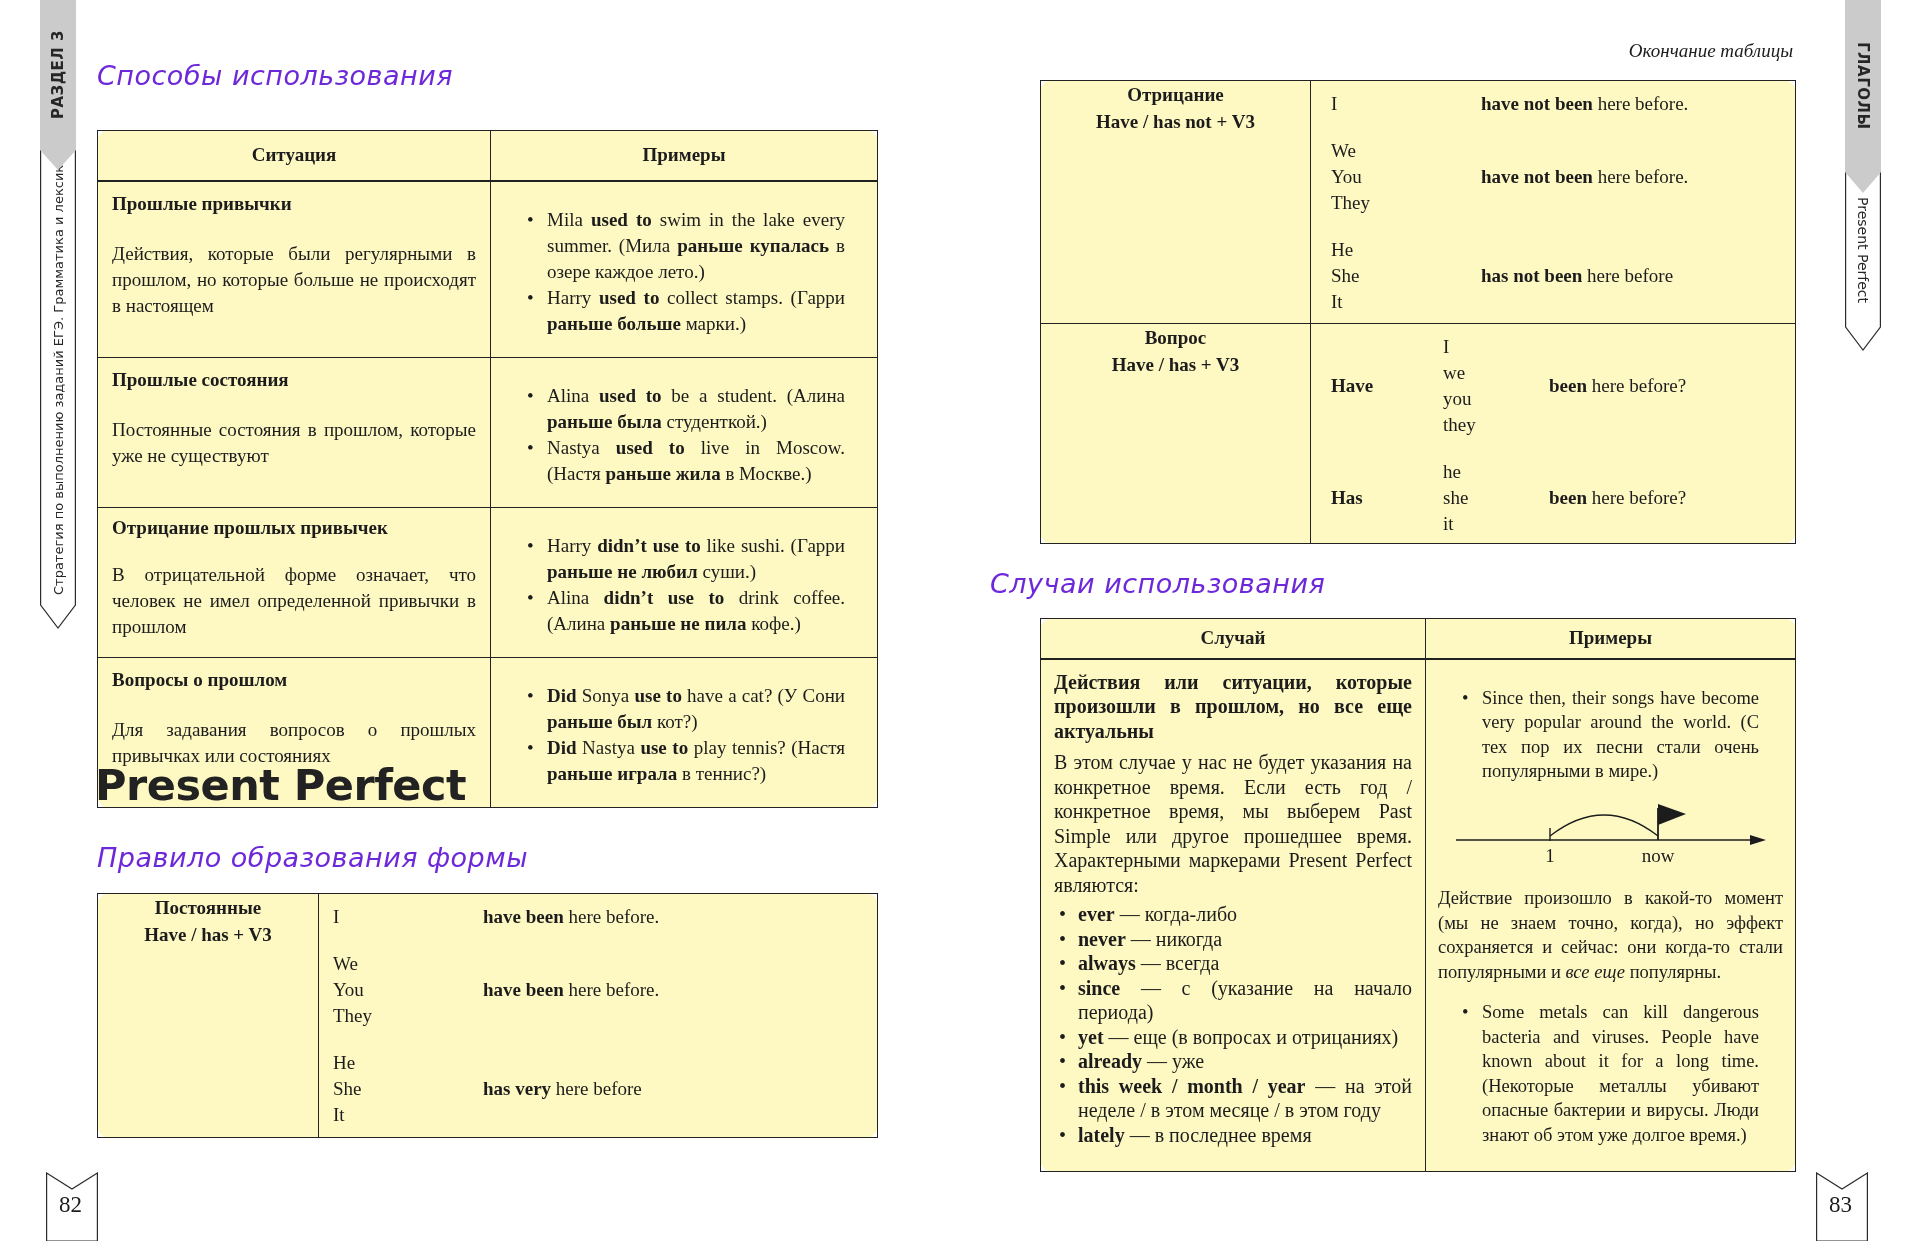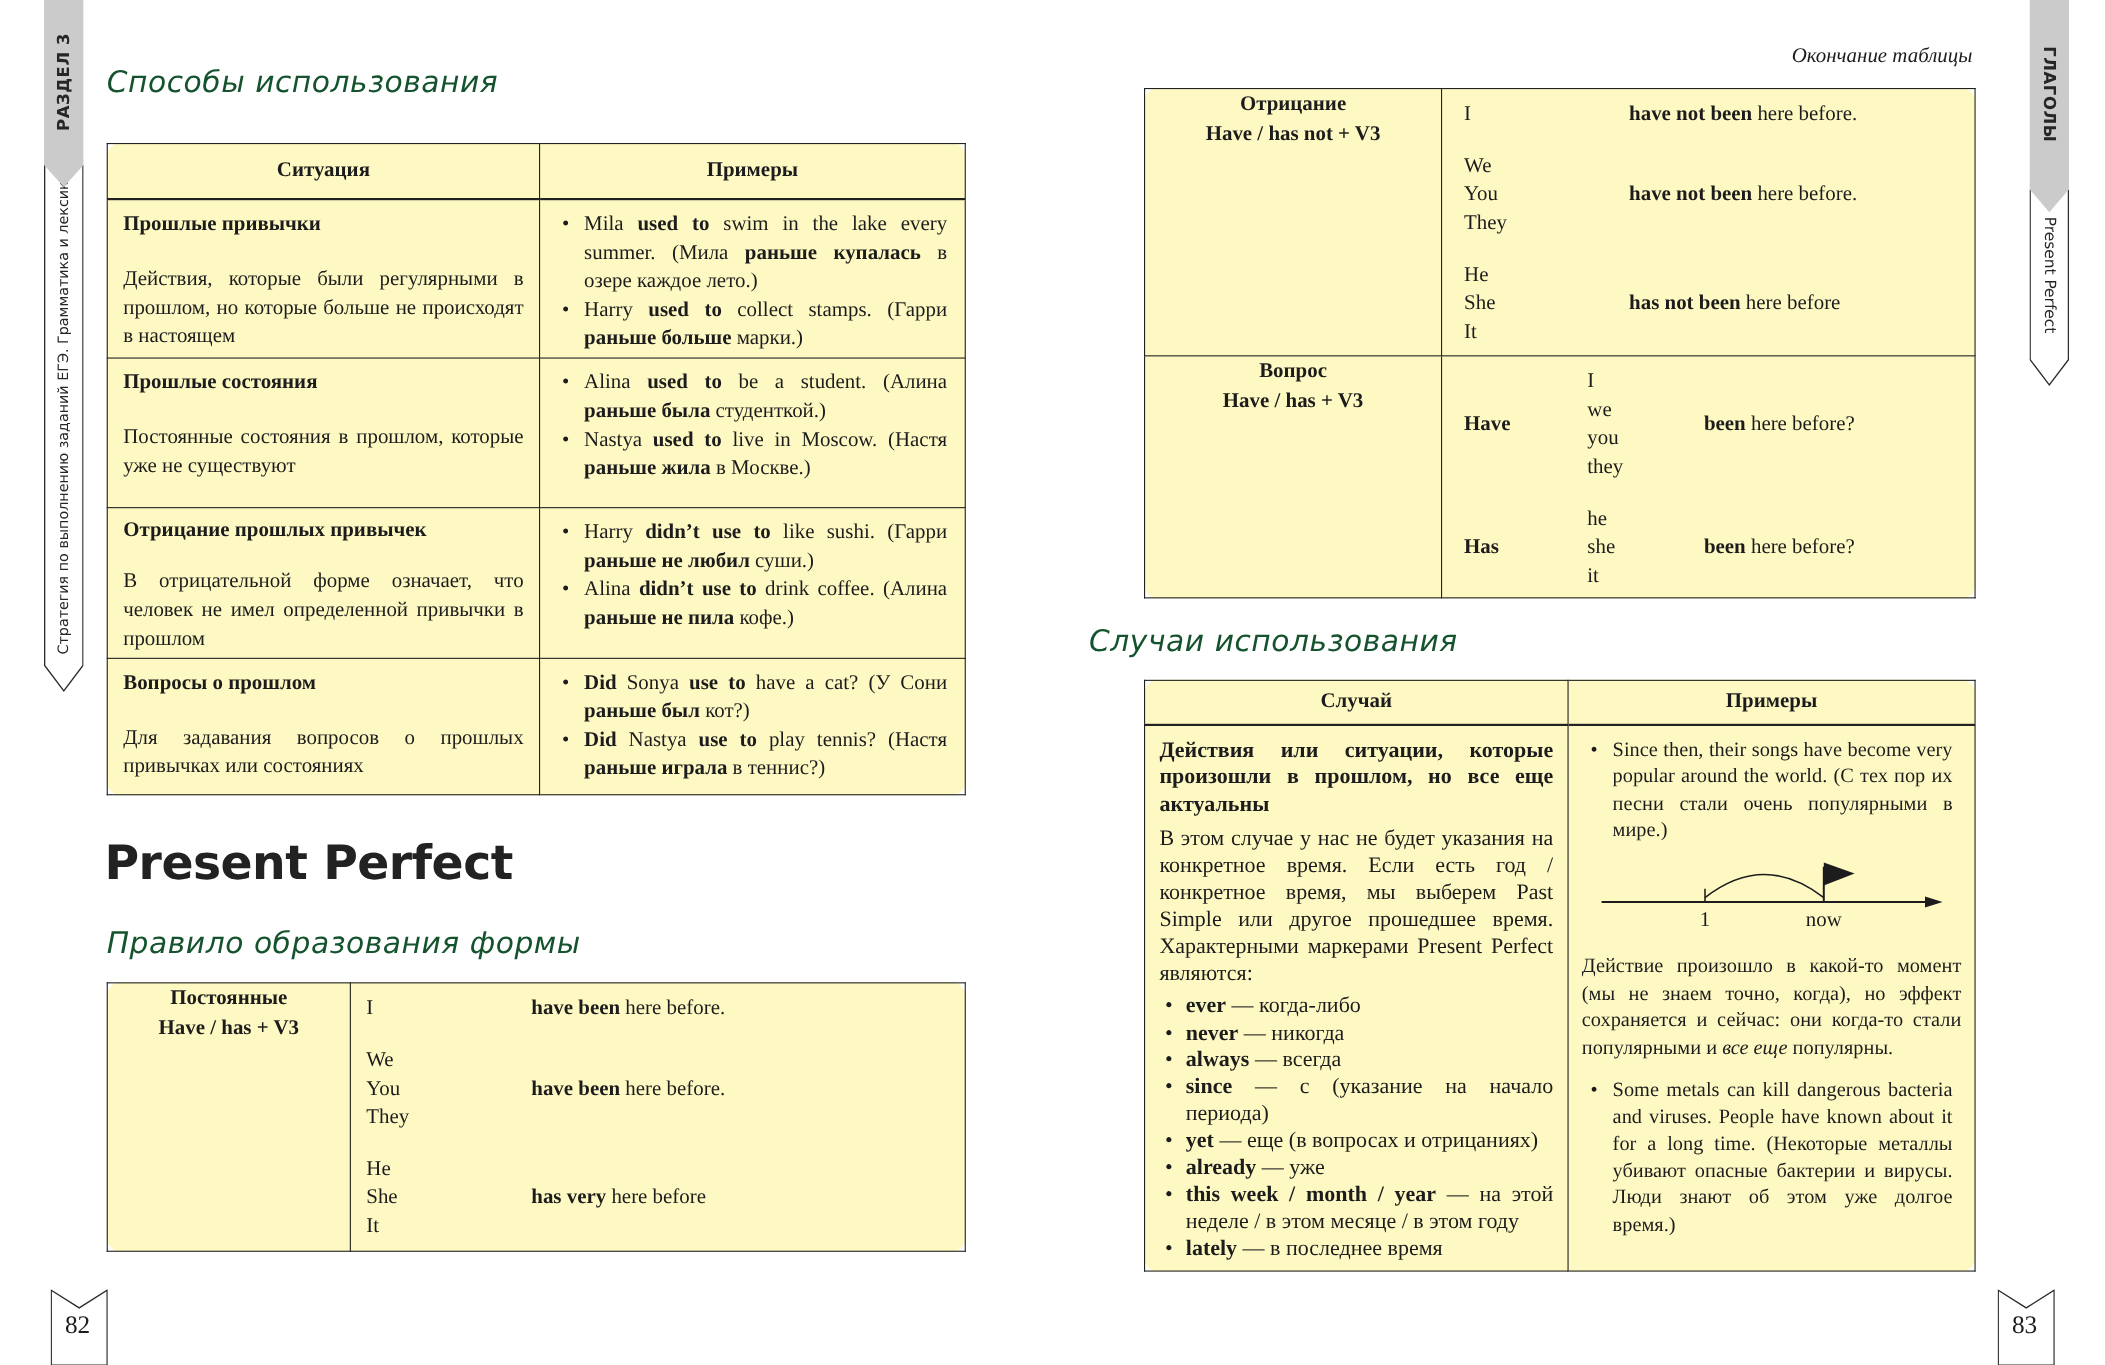--- a/index.html
+++ b/index.html
@@ -21,21 +21,21 @@
   .lbl-topic{font-size:14px;}
   
   .pagenum{
     position:absolute;width:36px;text-align:right;
     font-size:23px;padding-top:20px;
   }
   
   .script-heading{
     position:absolute;
     font-family:"DejaVu Sans","Liberation Sans",sans-serif;
-    font-style:italic;font-size:27px;letter-spacing:.5px;color:#14532d;text-align:right;
+    font-style:italic;font-size:27px;letter-spacing:.5px;color:#6d28d9;text-align:right;
   }
   .big-heading{
     position:absolute;
     font-family:"DejaVu Sans","Liberation Sans",sans-serif;
     font-weight:bold;font-size:43px;letter-spacing:-.5px;color:#222;
   }
   .continuation{
     position:absolute;left:1040px;top:40px;width:753px;
     text-align:right;font-style:italic;font-size:19px;
   }
@@ -43,21 +43,21 @@
   table.grid{border-collapse:collapse;table-layout:fixed;position:absolute;background:#fef9c3;border-radius:13px;}
   table.grid th,table.grid td{border:1px solid #222;vertical-align:top;padding:0;}
   table.grid{border:1.5px solid #222;}
   table.grid thead th{
     border-bottom:2.5px solid #222;font-weight:bold;font-size:19px;
     text-align:center;vertical-align:middle;
   }
   .cell-pad{padding:9px 14px 4px 14px;font-size:19px;line-height:26px;}
   .cell-title{font-weight:bold;}
   .cell-desc{margin:24px 0 0 0;text-align:justify;}
-  ul.bullets{margin:0;padding:0 8px 0 6px;list-style:none;}
+  ul.bullets{margin:16px;padding:0 8px 0 6px;list-style:none;}
   ul.bullets li{
     position:relative;padding-left:26px;margin:0;text-align:justify;
     font-size:19px;line-height:26px;
   }
   ul.bullets li::before{content:"\2022";position:absolute;left:6px;}
   
   td.label-cell{
     vertical-align:middle;text-align:center;font-weight:bold;font-size:19px;line-height:27px;
   }
   .forms-content{padding:10px 0 6px 14px;font-size:19px;line-height:26px;}

